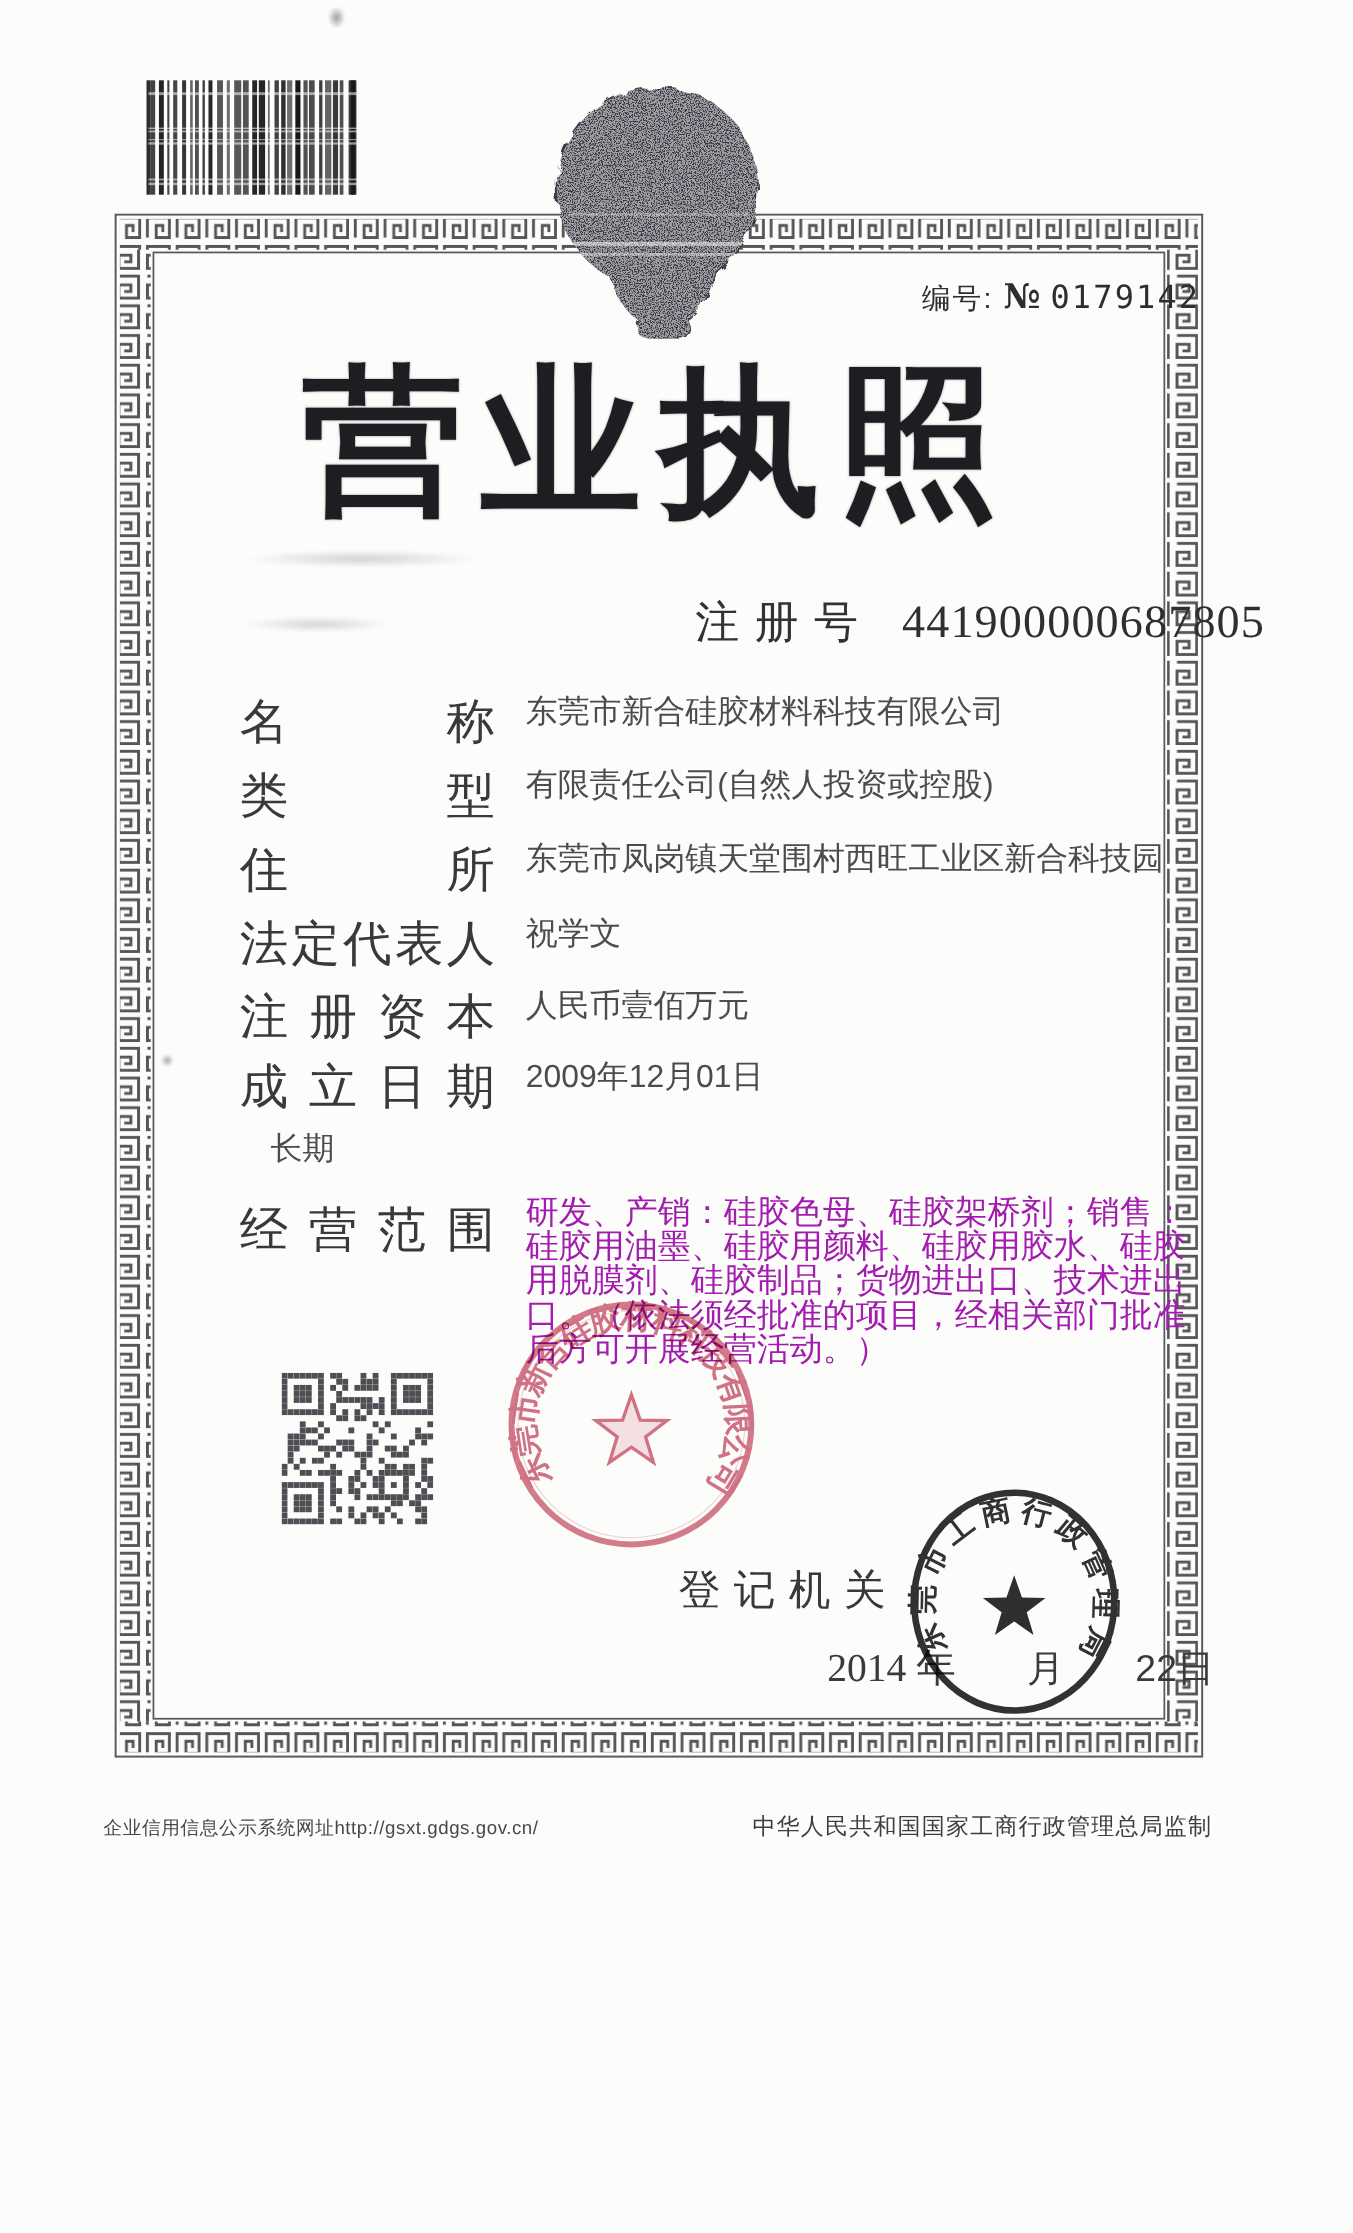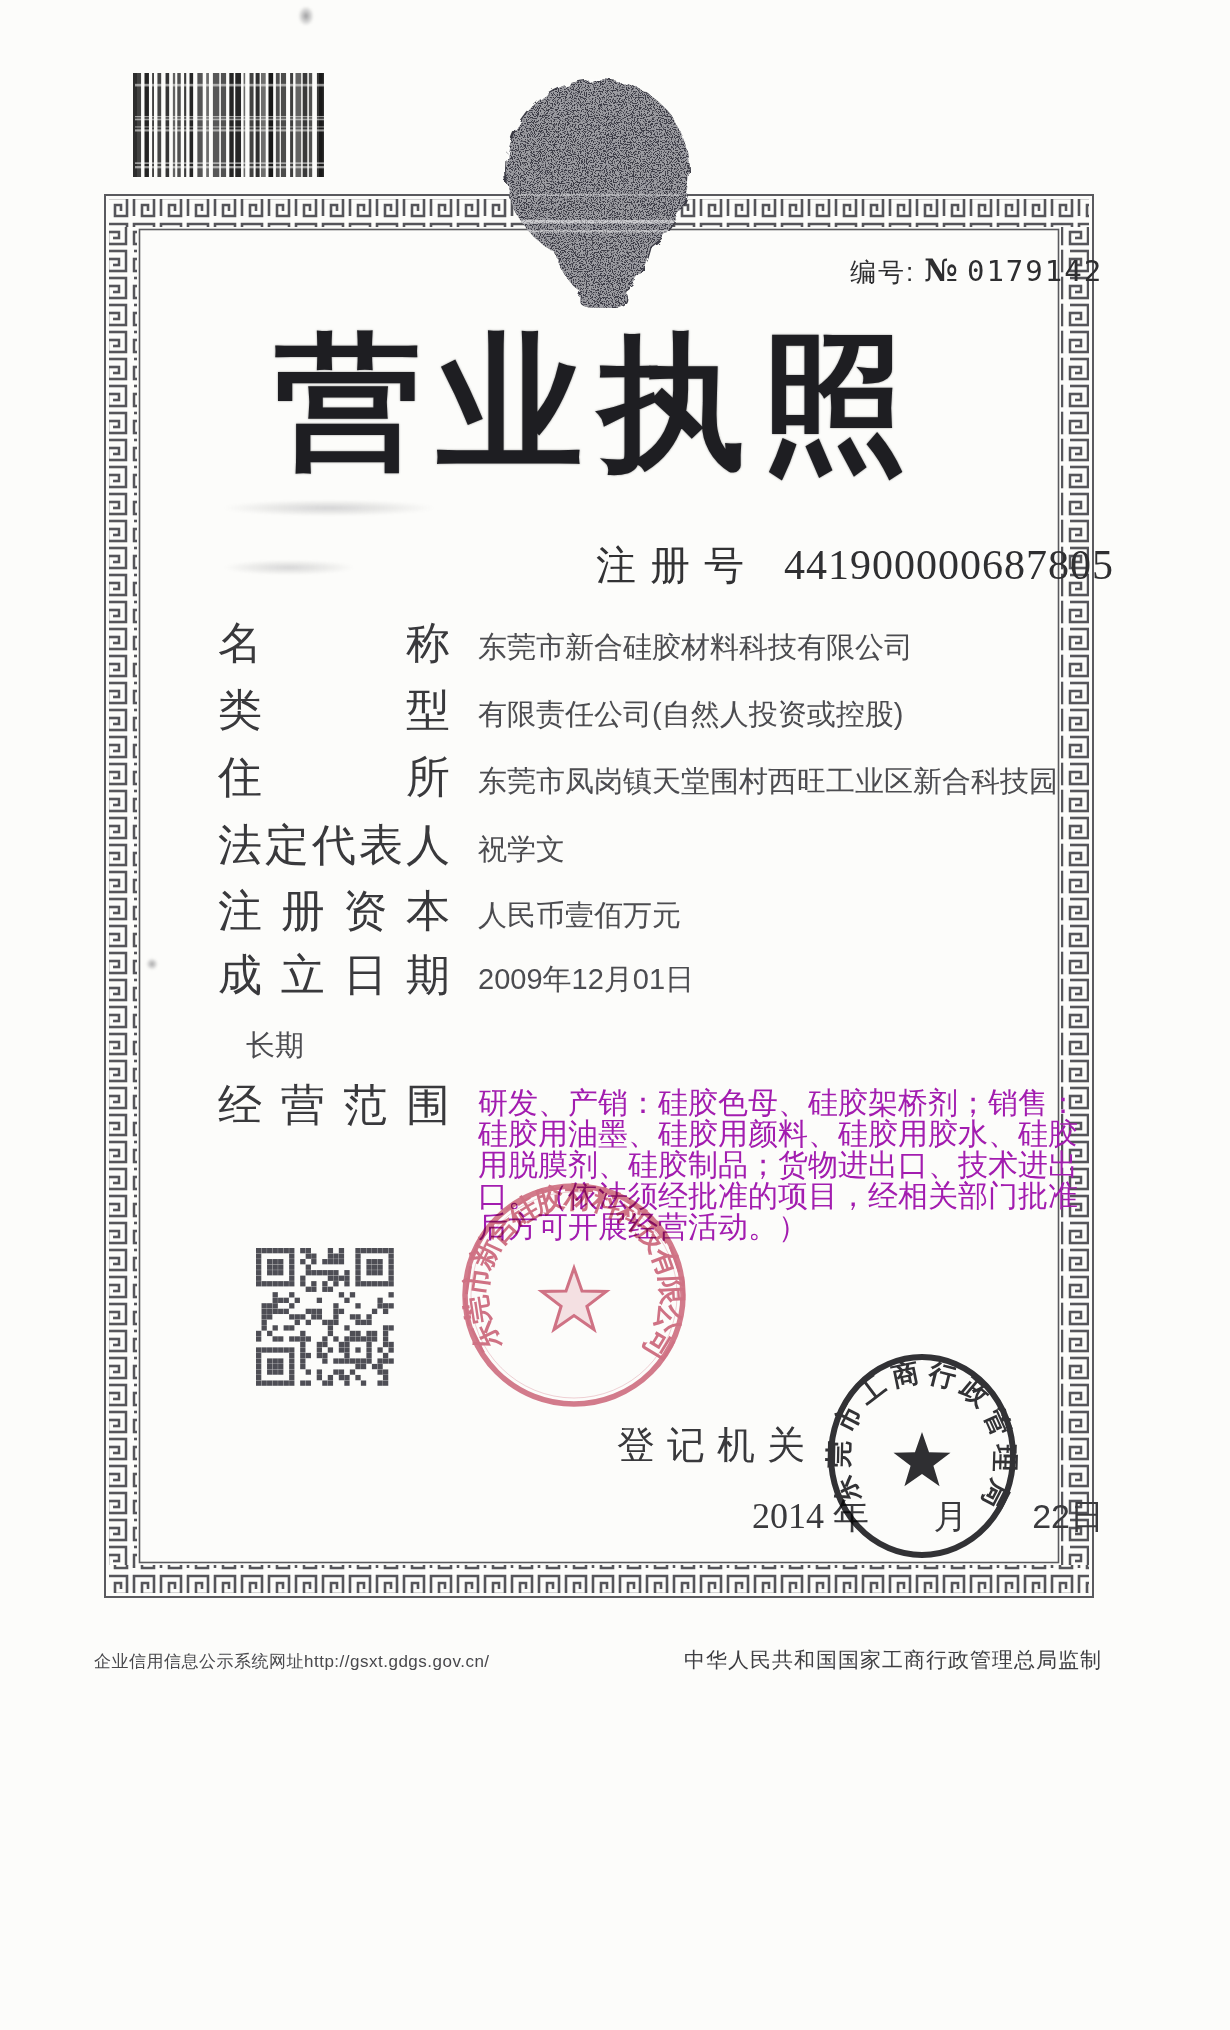--- a/index.html
+++ b/index.html
@@ -6,34 +6,34 @@
   .page{position:relative;width:1230px;height:2030px;background:#fcfcfa;overflow:hidden;
         font-family:"Liberation Sans",sans-serif;color:#3d3d40;}
   .abs{position:absolute;}
 
   
   .cert-title{left:104px;top:326px;width:990px;text-align:center;
     font-size:146px;font-weight:900;letter-spacing:16px;color:#1e1e22;line-height:1.05;
     font-family:"DejaVu Sans",sans-serif;text-shadow:0 0 2px rgba(40,40,40,.55);}
 
   
-  .serial{left:838px;top:252px;display:flex;align-items:baseline;gap:9px;color:#2e2e30;margin-left:12px;}
+  .serial{left:838px;top:252px;display:flex;align-items:baseline;gap:9px;color:#2e2e30;}
   .serial .lab{font-size:26px;letter-spacing:2px;}
   .serial .nosign{font-family:"DejaVu Serif",serif;font-weight:bold;font-size:31px;}
   .serial .num{font-family:"DejaVu Sans Mono",monospace;font-size:29px;letter-spacing:2px;}
 
   
-  .regline{left:596px;top:538px;display:flex;align-items:baseline;gap:26px;color:#323234;}
+  .regline{left:632px;top:538px;display:flex;align-items:baseline;gap:26px;color:#323234;}
   .regline .lab{font-size:40px;letter-spacing:14px;font-weight:500;}
   .regline .num{font-family:"Liberation Serif",serif;font-size:42px;letter-spacing:1px;color:#2f2f31;text-align:center;}
 
   
   .row{position:absolute;left:218px;display:flex;align-items:flex-start;}
   .row .lab{width:232px;font-size:44px;line-height:1.15;color:#39393c;font-weight:500;
-            text-align:justify;text-align-last:justify;}
+            text-align:justify;text-align-last:justify;margin-top:14px;}
   .row .val{margin-left:28px;width:612px;font-size:29px;line-height:1.32;color:#4c4c50;padding-top:10px;}
   .row.scope .val{font-size:30px;line-height:31px;padding-top:7px;color:#a21caf;}
 
   
   .registrar{left:601px;top:1420px;font-size:38px;letter-spacing:12px;color:#39393c;font-weight:500;margin-left:16px;}
   .dateline{left:752px;top:1492px;width:352px;display:flex;justify-content:space-between;
             align-items:baseline;font-size:34px;color:#3a3a3d;}
   .dateline .yr{font-family:"Liberation Serif",serif;font-size:36px;}
 
   

